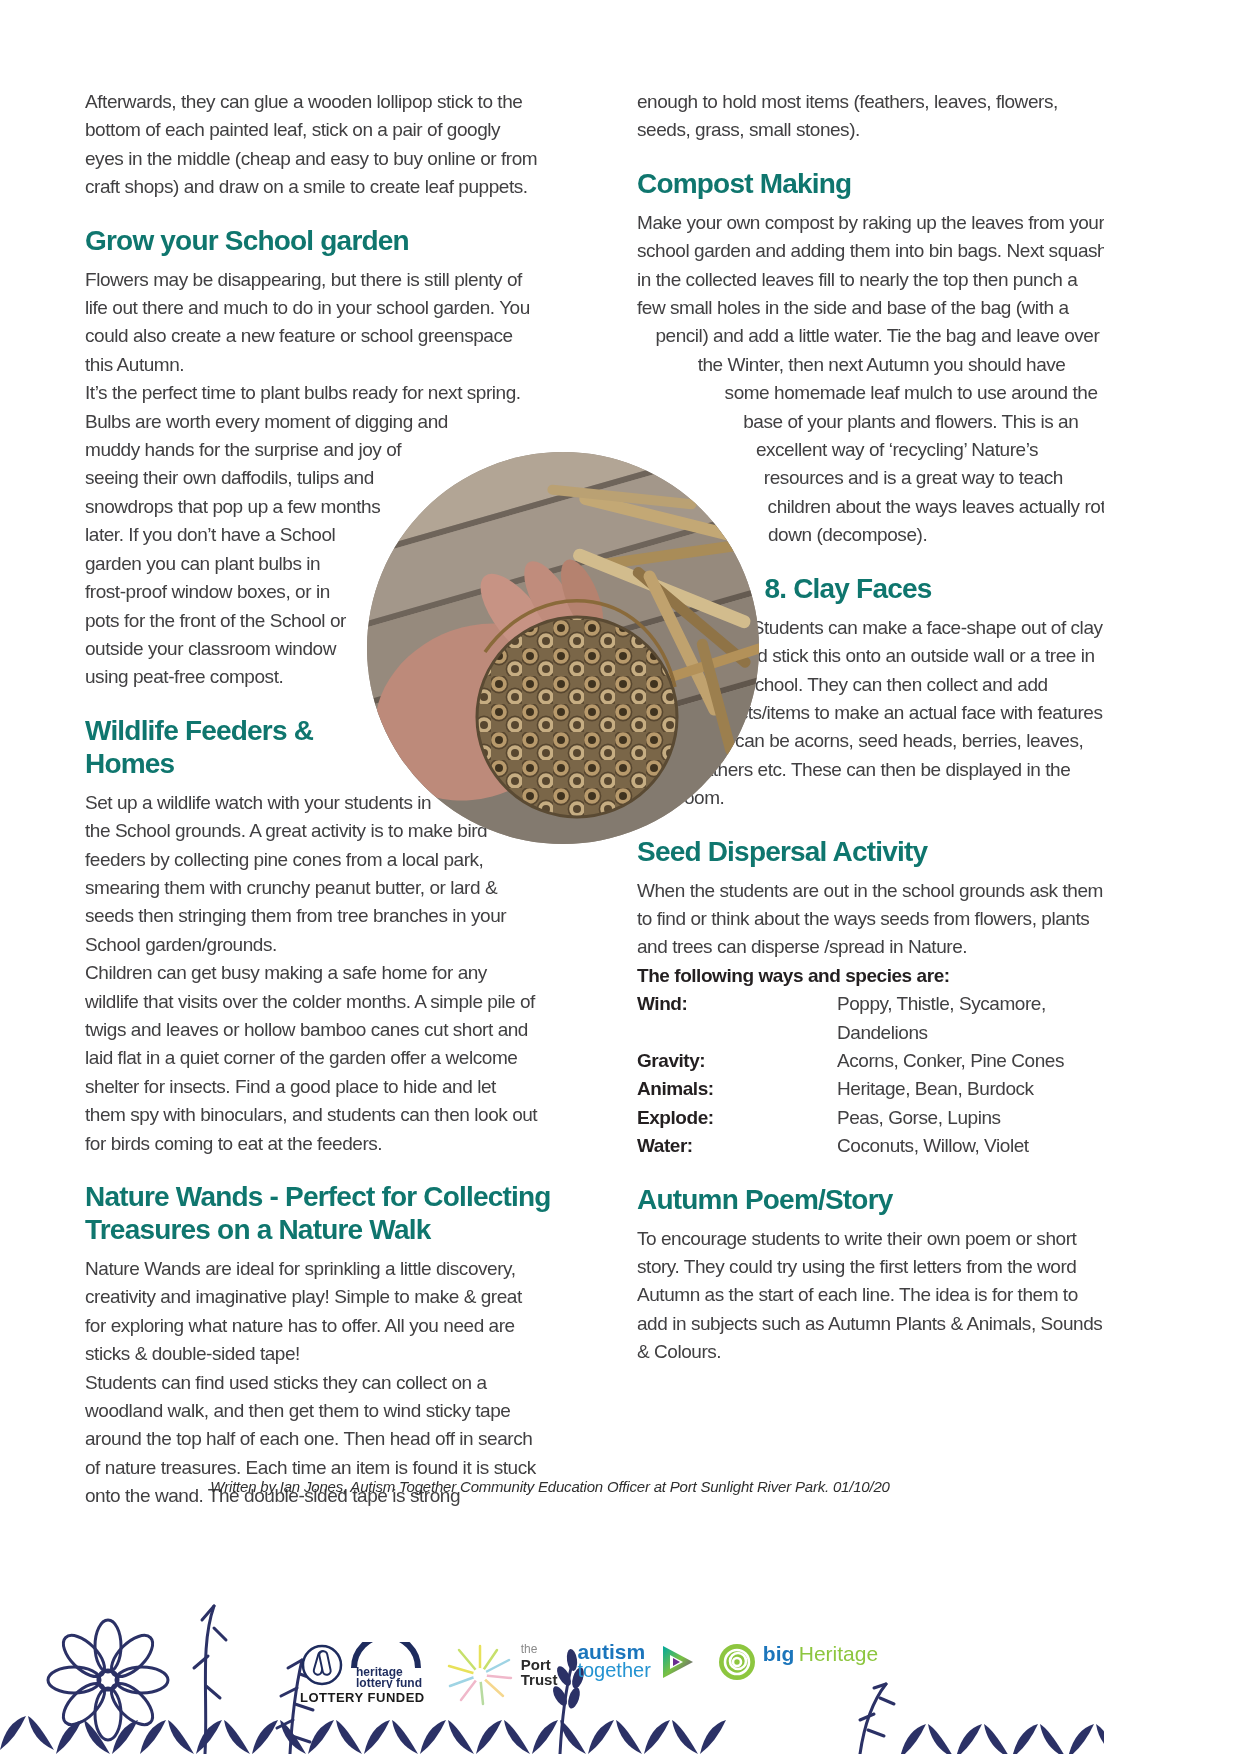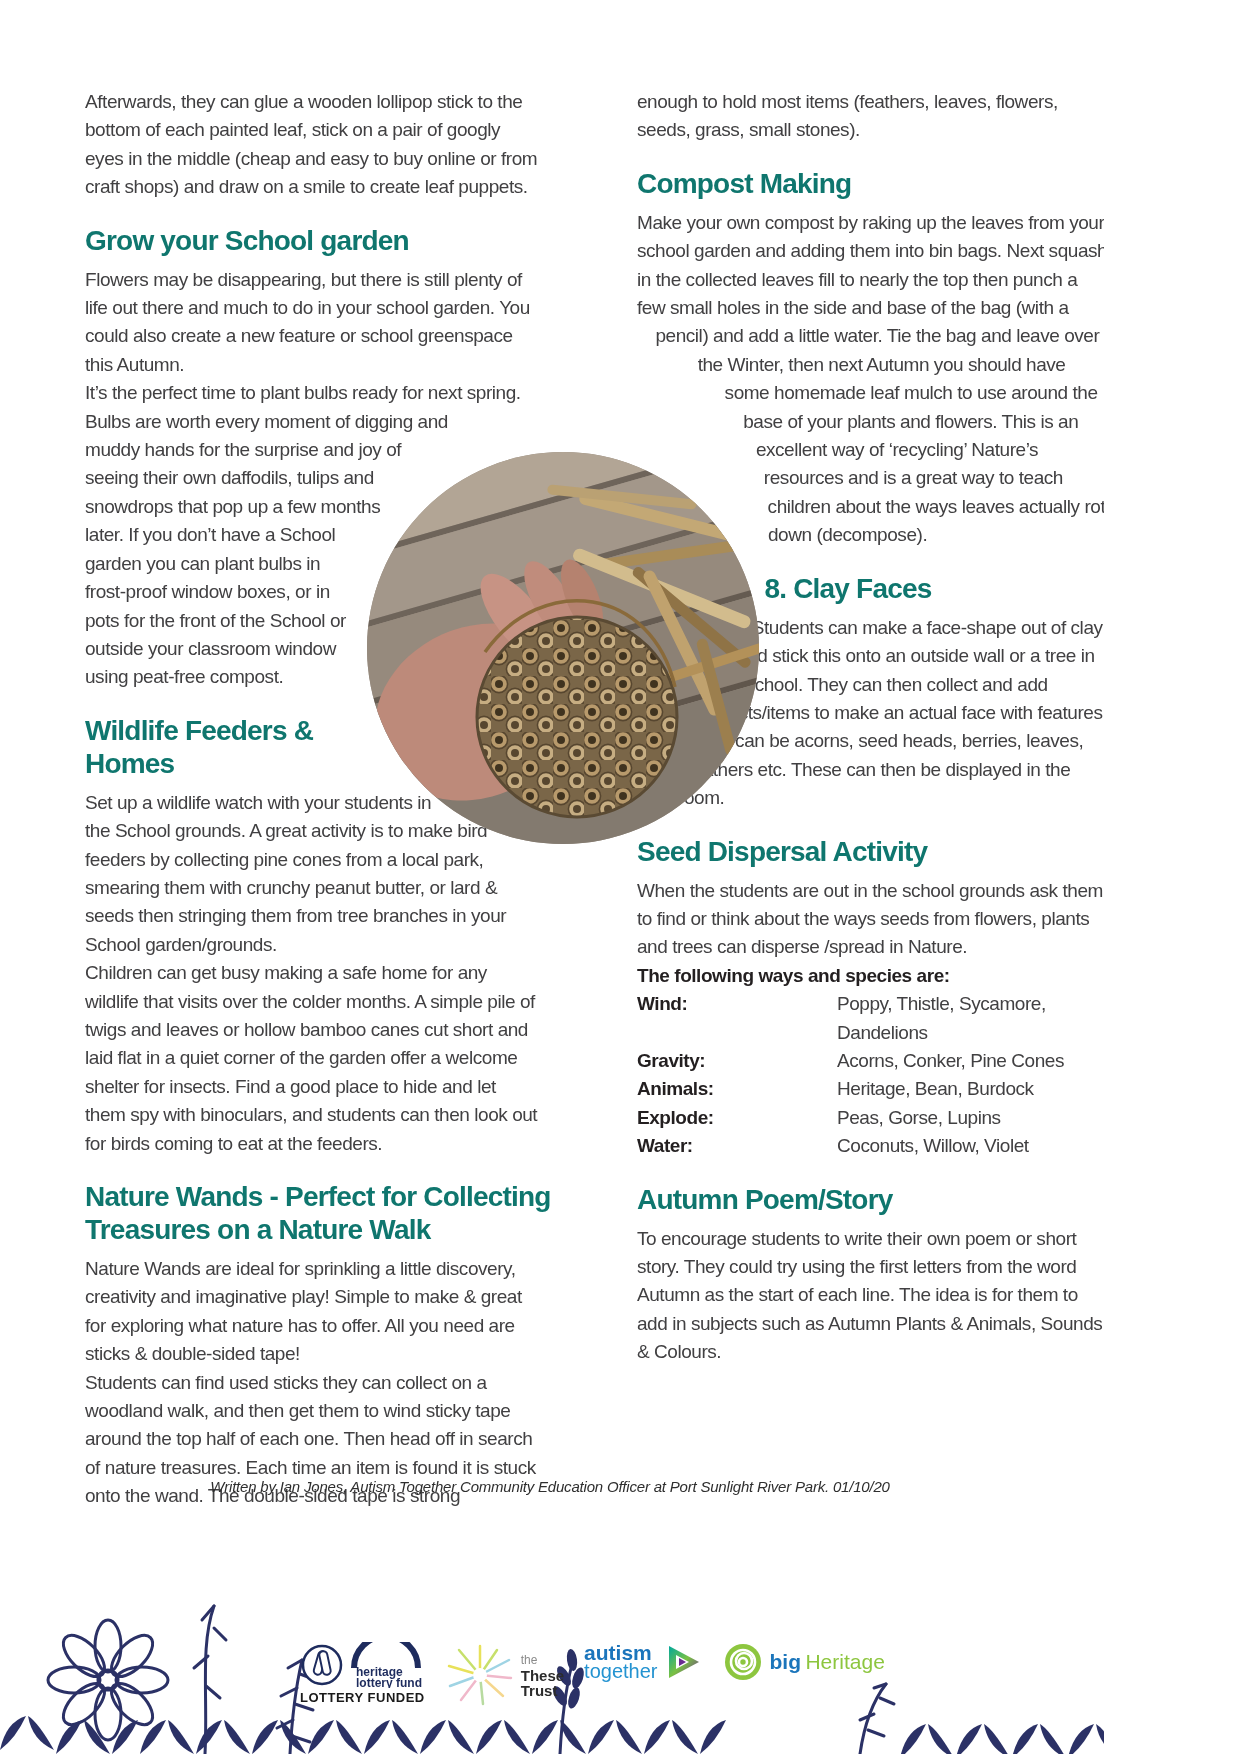--- a/index.html
+++ b/index.html
@@ -23,21 +23,21 @@
   .spec-value { flex:1; }
   .spacer-left  { float:right; width:185px; height:412px;
                   shape-outside:circle(205px at 208px 240px); }
   .spacer-right { float:left;  width:180px; height:478px;
                   shape-outside:circle(205px at -74px 325px); }
   .photo { position:absolute; left:367px; top:452px; width:392px; height:392px; }
   .credit { position:absolute; left:0; top:1478px; width:1100px; text-align:center;
             font-style:italic; font-size:15px; color:#2e2e2e; letter-spacing:-0.2px; }
   .logos { position:absolute; left:300px; top:1642px; width:680px; height:86px;
            display:flex; align-items:flex-start; gap:20px; z-index:3; }
-  .logo { display:flex; align-items:center; gap:6px; }
+  .logo { display:flex; align-items:flex-start; gap:6px; }
   .logo-lottery { flex-direction:column; gap:2px; align-items:center; }
   .lot-top { display:flex; align-items:center; gap:4px; }
   .lot-funded { font-size:13px; font-weight:bold; color:#1a1a1a; letter-spacing:0.5px; }
   .lt-text { font-size:15px; line-height:15px; color:#2b2b2b; font-weight:bold; }
   .lt-the { font-size:12px; color:#8a8a8a; font-weight:normal; }
   .at-text { line-height:19px; }
   .at-1 { font-size:21px; font-weight:bold; color:#1b75bc; }
   .at-2 { font-size:20px; color:#2493d1; }
   .bh-1 { font-size:21px; font-weight:bold; color:#1b75bb; }
   .bh-2 { font-size:21px; color:#8dc63f; }
@@ -183,21 +183,21 @@
           <line x1="35" y1="33" x2="38" y2="62" stroke="#b8dba0"></line>
           <line x1="35" y1="33" x2="16" y2="58" stroke="#f0b8ca"></line>
           <line x1="35" y1="33" x2="5" y2="44" stroke="#9fd4e4"></line>
           <line x1="35" y1="33" x2="4" y2="24" stroke="#e8e15a"></line>
           <line x1="35" y1="33" x2="14" y2="8" stroke="#c7e06b"></line>
           <circle cx="35" cy="33" r="7" fill="#ffffff" stroke="none"></circle>
         </g>
       </svg>
       <div class="lt-text">
         <div class="lt-the">the</div>
-        <div>These</div>
+        <div>Port</div>
         <div>Trust</div>
       </div>
     </div>
 
     <div class="logo">
       <div class="at-text">
         <div class="at-1">autism</div>
         <div class="at-2">together</div>
       </div>
       <svg width="40" height="40" viewBox="0 0 40 40">

